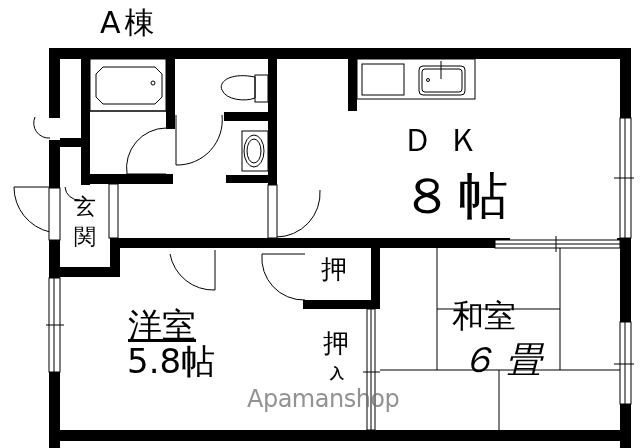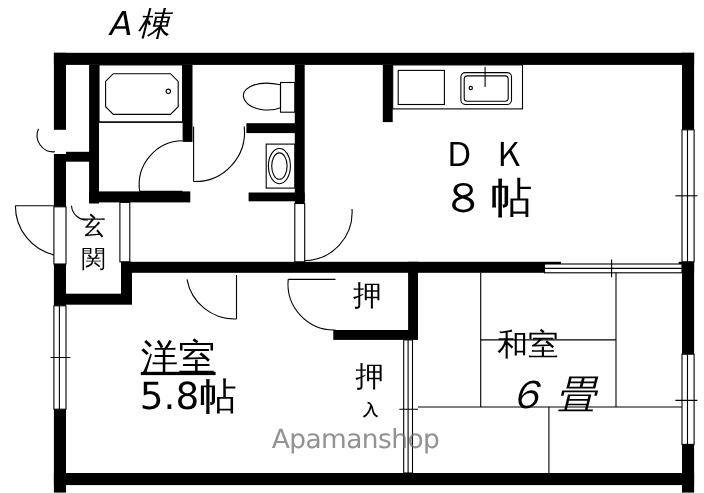--- a/index.html
+++ b/index.html
@@ -1,24 +1,24 @@
 <!DOCTYPE html>
 <html><head>
 <meta charset="utf-8">
 <style>
   html, body { margin:0; padding:0; background:#ffffff; }
   body { width:640px; height:448px; position:relative; overflow:hidden; font-family:"DejaVu Sans", sans-serif; }
   svg { position:absolute; left:0; top:0; }
   .lbl { position:absolute; color:#000; font-family:"DejaVu Sans", sans-serif; line-height:1; white-space:nowrap; }
-  .title { left:100px; top:8px; font-size:30px; letter-spacing:4px;font-style:italic; }
+  .title { left:100px; top:8px; font-size:30px; letter-spacing:4px; }
   .dk1 { left:402px; top:124px; font-size:32px; letter-spacing:14px; }
-  .dk2 { left:402px; top:161px; font-size:38px; letter-spacing:6px; }
+  .dk2 { left:402px; top:171px; font-size:50px; letter-spacing:6px; }
   .yo1 { left:128px; top:308px; font-size:34px;text-decoration:underline; }
   .yo2 { left:127px; top:344px; font-size:34px; }
-  .wa1 { left:452px; top:300px; font-size:28px; }
+  .wa1 { left:452px; top:300px; font-size:32px; }
   .wa2 { left:460px; top:342px; font-size:36px; letter-spacing:10px;font-style:italic; }
   .gen1 { left:74px; top:196px; font-size:22px; }
   .gen2 { left:74px; top:226px; font-size:22px; }
   .osh1 { left:321px; top:256px; font-size:26px; }
   .osh2 { left:323px; top:330px; font-size:26px; }
   .osh2b { left:330px; top:366px; font-size:14px; font-weight:bold; }
   .wm { left:247px; top:387px; font-size:24px; color:rgba(110,110,110,0.75); letter-spacing:-0.5px; }
 </style>
 </head>
 <body>

